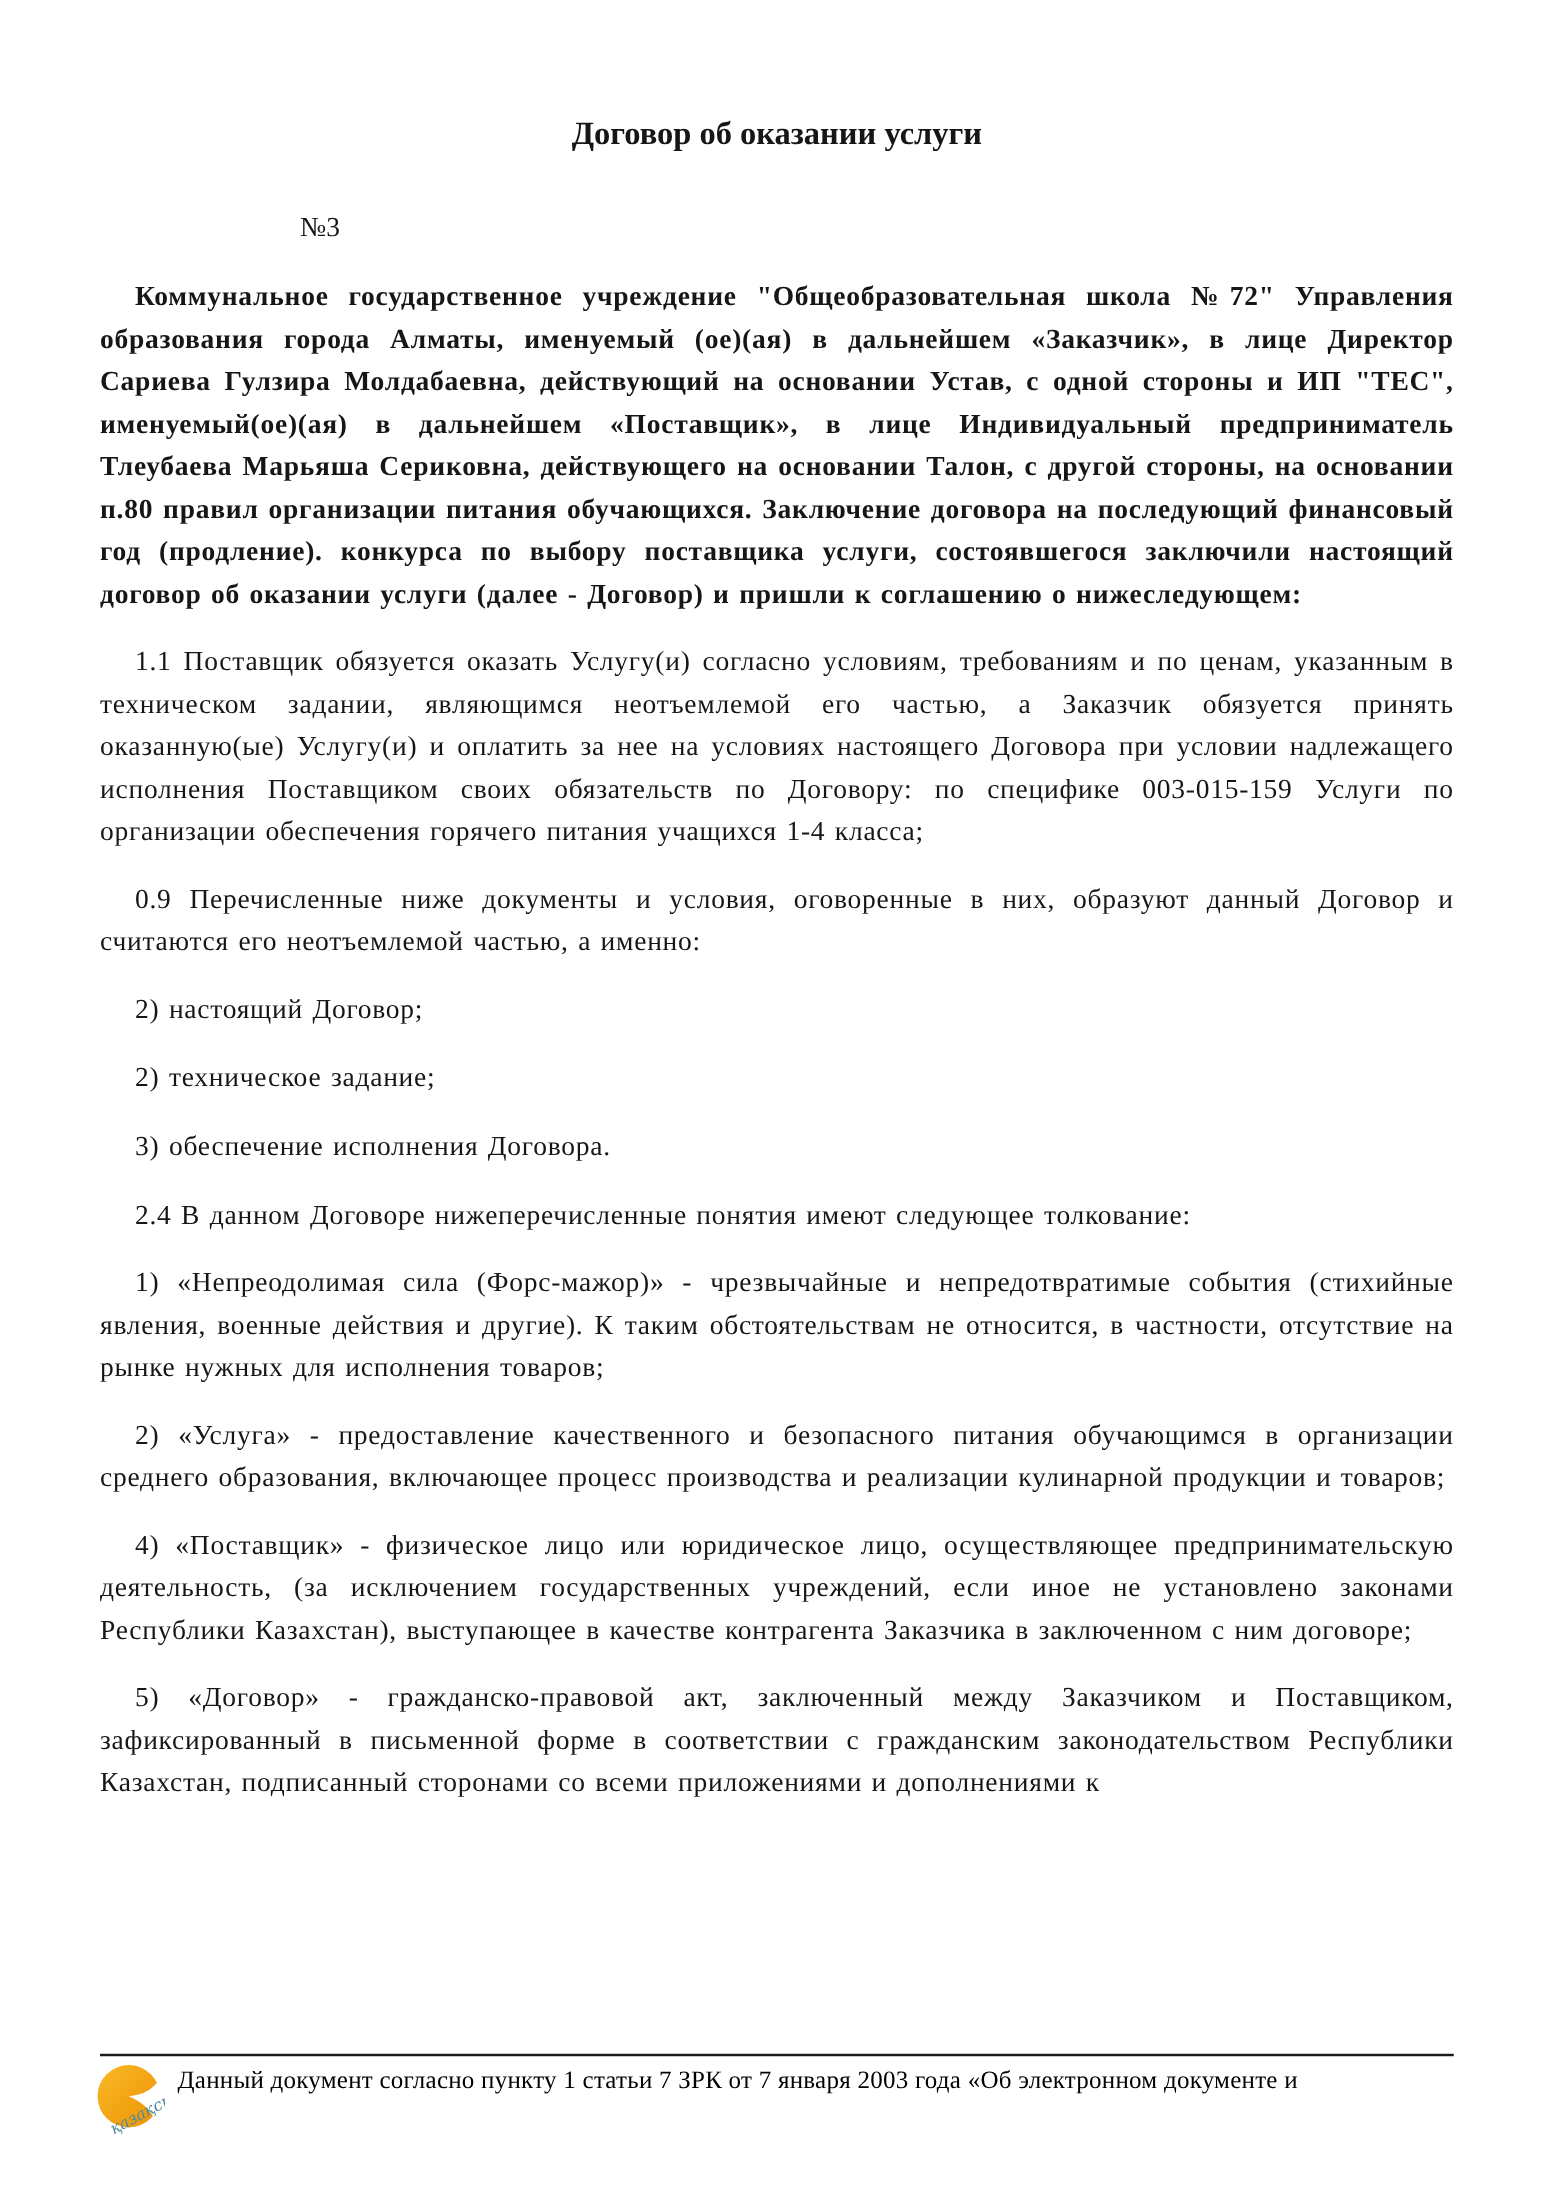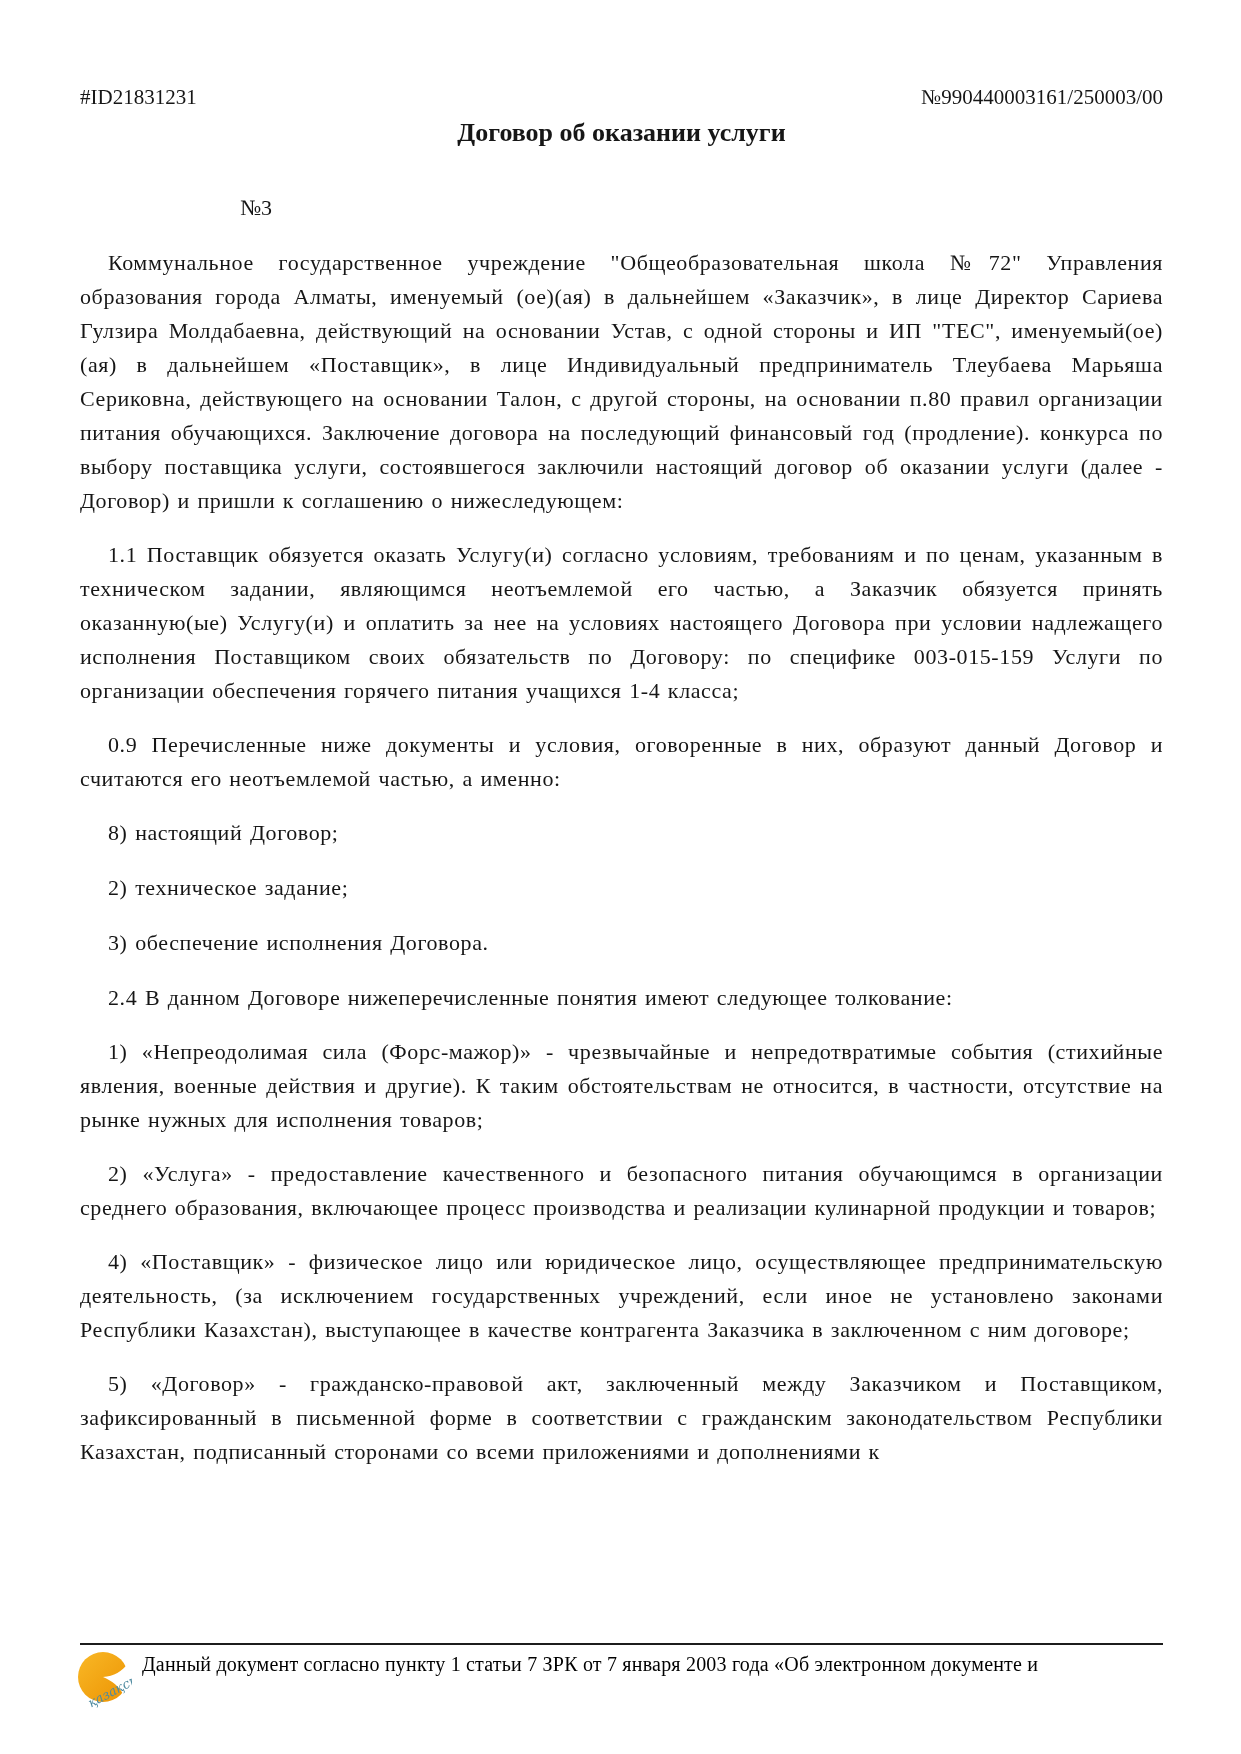--- a/index.html
+++ b/index.html
@@ -15,21 +15,21 @@
     font-size:21px; line-height:26px;
   }
   .doc-title {
     text-align:center; font-weight:bold; font-size:26px; line-height:34px; margin-top:6px;
   }
   .contract-no { margin:44px 0 0 160px; font-size:22px; line-height:28px; }
   .para {
     font-size:22px; line-height:34px; text-align:justify; text-indent:28px;
     letter-spacing:0.6px; word-spacing:1.5px; margin-bottom:20px;
   }
-  .para.intro { margin-top:24px; }
+  .para.intro { margin-top:24px;font-weight:bold; }
   .para.list-item { margin-bottom:21px; }
   .section-heading {
     text-align:center; font-weight:bold; font-size:23px; line-height:34px;
     margin:26px 0 22px 0;
   }
   .footer-divider {
     position:absolute; left:80px; right:78px; top:1643px;
     border-top:2px solid #1c1c1c; height:0;
   }
   .footer { position:absolute; left:76px; top:1648px; right:78px; }
@@ -38,37 +38,33 @@
     margin-left:66px; font-size:20px; line-height:33px; color:#000000;
     letter-spacing:0.2px;
   }
 </style>
 </head>
 <body>
 
 <div class="page">
   <div class="content">
 
-    <div class="header-row">
-      <span>#ID21831231</span>
-      <span>№990440003161/250003/00</span>
-    </div>
 
     <div class="doc-title">Договор об оказании услуги</div>
 
     <div class="contract-no">№3</div>
 
     <p class="para intro">Коммунальное государственное учреждение "Общеобразовательная школа №72" Управления образования города Алматы, именуемый (ое)(ая) в дальнейшем «Заказчик», в лице Директор Сариева Гулзира Молдабаевна, действующий на основании Устав, с одной стороны и ИП "ТЕС", именуемый(ое)(ая) в дальнейшем «Поставщик», в лице Индивидуальный предприниматель Тлеубаева Марьяша Сериковна, действующего на основании Талон, с другой стороны, на основании п.80 правил организации питания обучающихся. Заключение договора на последующий финансовый год (продление). конкурса по выбору поставщика услуги, состоявшегося заключили настоящий договор об оказании услуги (далее - Договор) и пришли к соглашению о нижеследующем:</p>
 
 
     <p class="para">1.1 Поставщик обязуется оказать Услугу(и) согласно условиям, требованиям и по ценам, указанным в техническом задании, являющимся неотъемлемой его частью, а Заказчик обязуется принять оказанную(ые) Услугу(и) и оплатить за нее на условиях настоящего Договора при условии надлежащего исполнения Поставщиком своих обязательств по Договору: по специфике 003-015-159 Услуги по организации обеспечения горячего питания учащихся 1-4 класса;</p>
 
     <p class="para">0.9 Перечисленные ниже документы и условия, оговоренные в них, образуют данный Договор и считаются его неотъемлемой частью, а именно:</p>
 
-    <p class="para list-item">8) настоящий Договор;</p>
+    <p class="para list-item">2) настоящий Договор;</p>
     <p class="para list-item">2) техническое задание;</p>
     <p class="para list-item">3) обеспечение исполнения Договора.</p>
 
     <p class="para">2.4 В данном Договоре нижеперечисленные понятия имеют следующее толкование:</p>
 
     <p class="para">1) «Непреодолимая сила (Форс-мажор)» - чрезвычайные и непредотвратимые события (стихийные явления, военные действия и другие). К таким обстоятельствам не относится, в частности, отсутствие на рынке нужных для исполнения товаров;</p>
     <p class="para">2) «Услуга» - предоставление качественного и безопасного питания обучающимся в организации среднего образования, включающее процесс производства и реализации кулинарной продукции и товаров;</p>
     <p class="para">4) «Поставщик» - физическое лицо или юридическое лицо, осуществляющее предпринимательскую деятельность, (за исключением государственных учреждений, если иное не установлено законами Республики Казахстан), выступающее в качестве контрагента Заказчика в заключенном с ним договоре;</p>
     <p class="para">5) «Договор» - гражданско-правовой акт, заключенный между Заказчиком и Поставщиком, зафиксированный в письменной форме в соответствии с гражданским законодательством Республики Казахстан, подписанный сторонами со всеми приложениями и дополнениями к</p>
 

